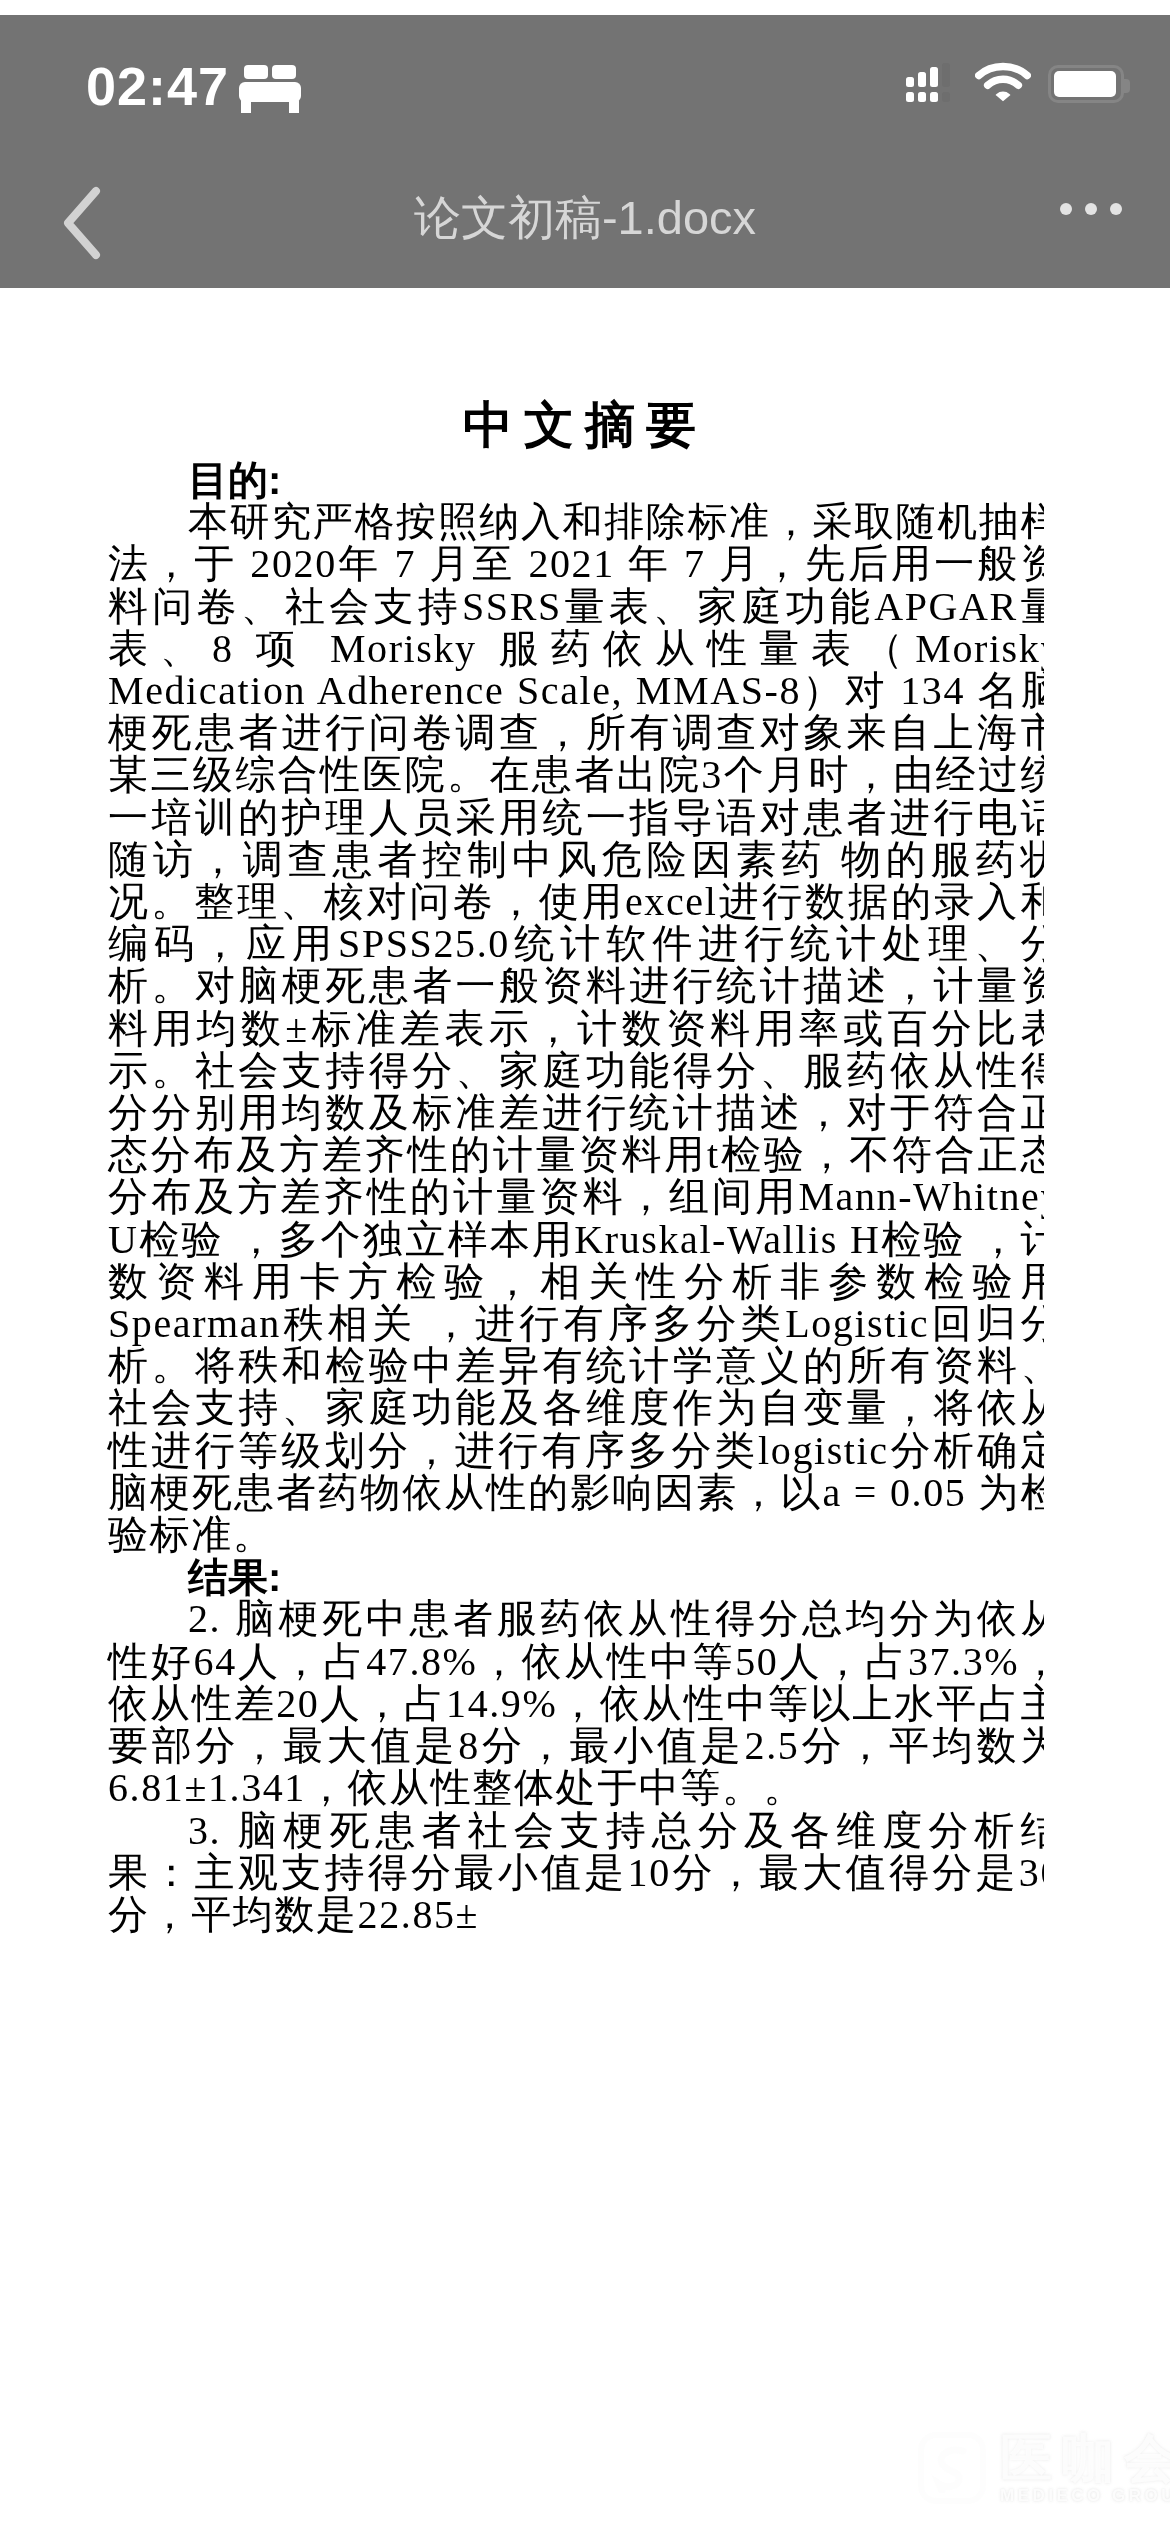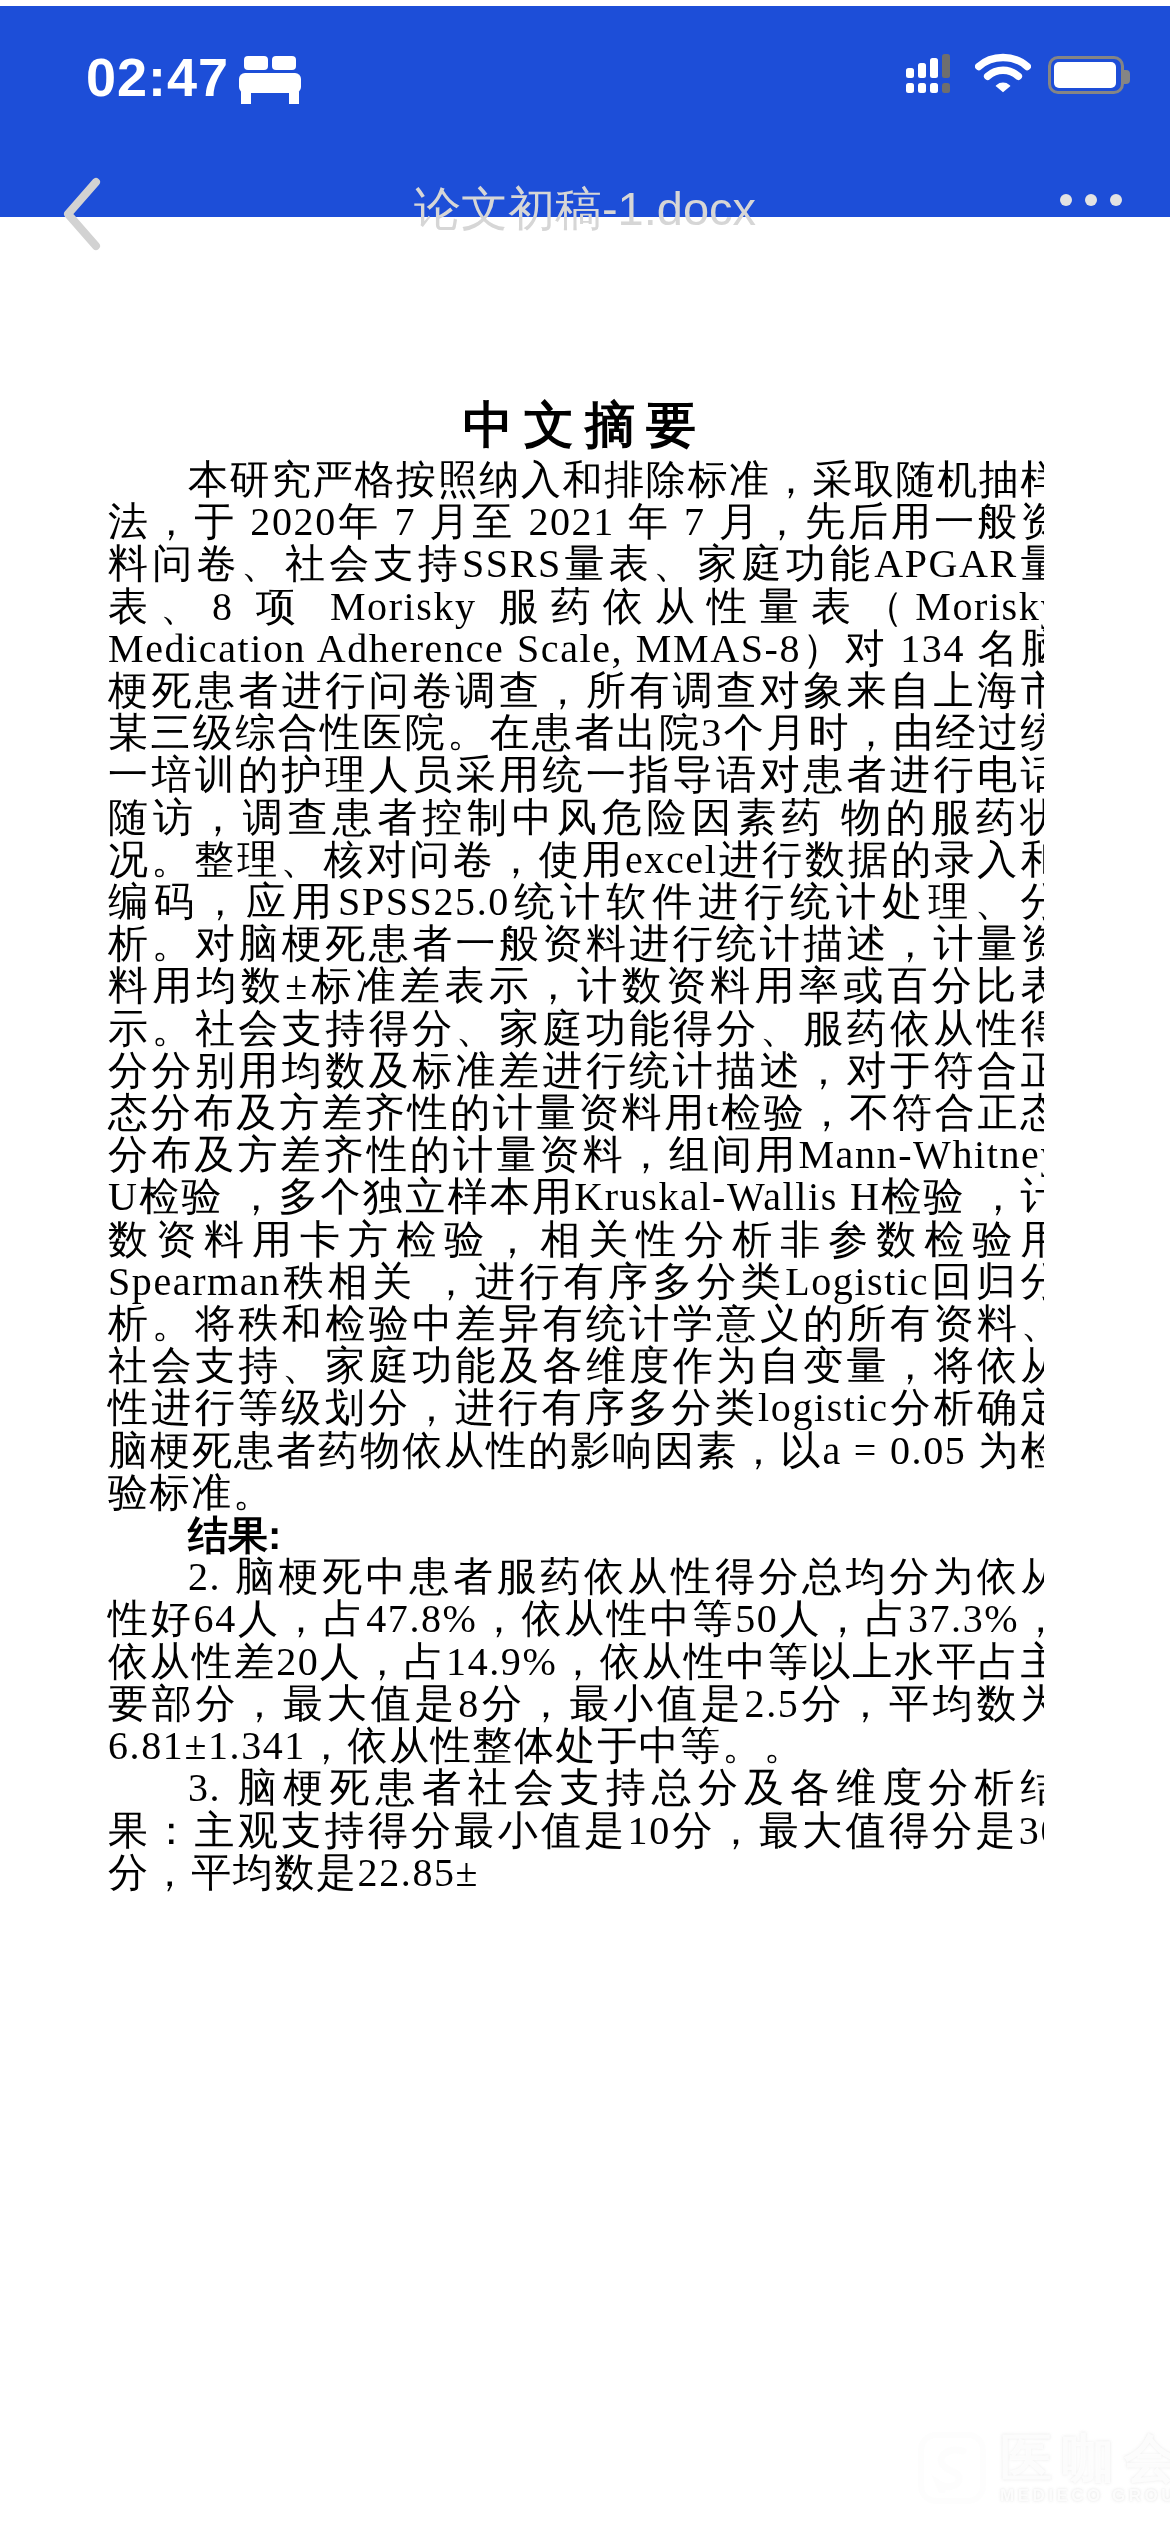--- a/index.html
+++ b/index.html
@@ -1,21 +1,21 @@
 <!DOCTYPE html>
 <html><head>
 <meta charset="utf-8">
 <style>
   * { margin:0; padding:0; box-sizing:border-box; }
   html,body { width:1170px; height:2532px; background:#fff; overflow:hidden; }
   .page { position:relative; width:1170px; height:2532px; background:#ffffff; overflow:hidden;
           font-family:"Liberation Sans","DejaVu Sans",sans-serif; }
 
   
-  .header { position:absolute; top:6px; left:0; width:1170px; height:211px; background:#1d4ed8; z-index:5; }
+  .header { position:absolute; top:15px; left:0; width:1170px; height:273px; background:#737373; z-index:5; }
   .status-row { position:absolute; top:40px; left:0; width:1170px; height:64px; }
   .time { position:absolute; left:86px; top:0; font-size:54px; font-weight:bold; color:#ffffff; letter-spacing:1px; }
   .bed-icon { position:absolute; left:238px; top:8px; }
   .right-icons { position:absolute; right:46px; top:6px; display:flex; align-items:center; gap:17px; }
 
   .battery { position:relative; width:76px; height:38px; border:3px solid #858585; border-radius:10px; }
   .battery-fill { position:absolute; left:3px; top:3px; bottom:3px; width:62px; background:#ffffff; border-radius:5px; }
   .battery-nub { position:absolute; right:-9px; top:11px; width:6px; height:14px; background:#858585; border-radius:0 4px 4px 0; }
 
   
@@ -105,20 +105,21 @@
         <i></i>
       </span>
     </div>
   </div>
 
   <div class="doc">
     <div class="doc-inner">
 
       <h1 class="doc-title">中文摘要</h1>
 
+      <div class="sec-heading">目的:</div>
 
       <p>本研究严格按照纳入和排除标准，采取随机抽样法，于 2020年 7 月至 2021 年 7 月，先后用一般资料问卷、社会支持SSRS量表、家庭功能APGAR量表、8 项 Morisky 服药依从性量表（Morisky Medication Adherence Scale, MMAS-8）对 134 名脑梗死患者进行问卷调查，所有调查对象来自上海市某三级综合性医院。在患者出院3个月时，由经过统一培训的护理人员采用统一指导语对患者进行电话随访，调查患者控制中风危险因素药 物的服药状况。整理、核对问卷，使用excel进行数据的录入和编码，应用SPSS25.0统计软件进行统计处理、分析。对脑梗死患者一般资料进行统计描述，计量资料用均数±标准差表示，计数资料用率或百分比表示。社会支持得分、家庭功能得分、服药依从性得分分别用均数及标准差进行统计描述，对于符合正态分布及方差齐性的计量资料用t检验，不符合正态分布及方差齐性的计量资料，组间用Mann-Whitney U检验 ，多个独立样本用Kruskal-Wallis H检验 ，计数资料用卡方检验，相关性分析非参数检验用 Spearman秩相关 ，进行有序多分类Logistic回归分析。将秩和检验中差异有统计学意义的所有资料、社会支持、家庭功能及各维度作为自变量，将依从性进行等级划分，进行有序多分类logistic分析确定脑梗死患者药物依从性的影响因素，以a = 0.05 为检验标准。</p>
 
       <div class="sec-heading">结果:</div>
       <p>2. 脑梗死中患者服药依从性得分总均分为依从性好64人，占47.8%，依从性中等50人，占37.3%，依从性差20人，占14.9%，依从性中等以上水平占主要部分，最大值是8分，最小值是2.5分，平均数为6.81±1.341，依从性整体处于中等。。</p>
       <p><span>3. 脑梗死患者社会支持总分及各维度分析结果：主观支持得分最小值是10分，最大值得分是30分，平均数是22.85±</span></p>
 
     </div>
   </div>
 

